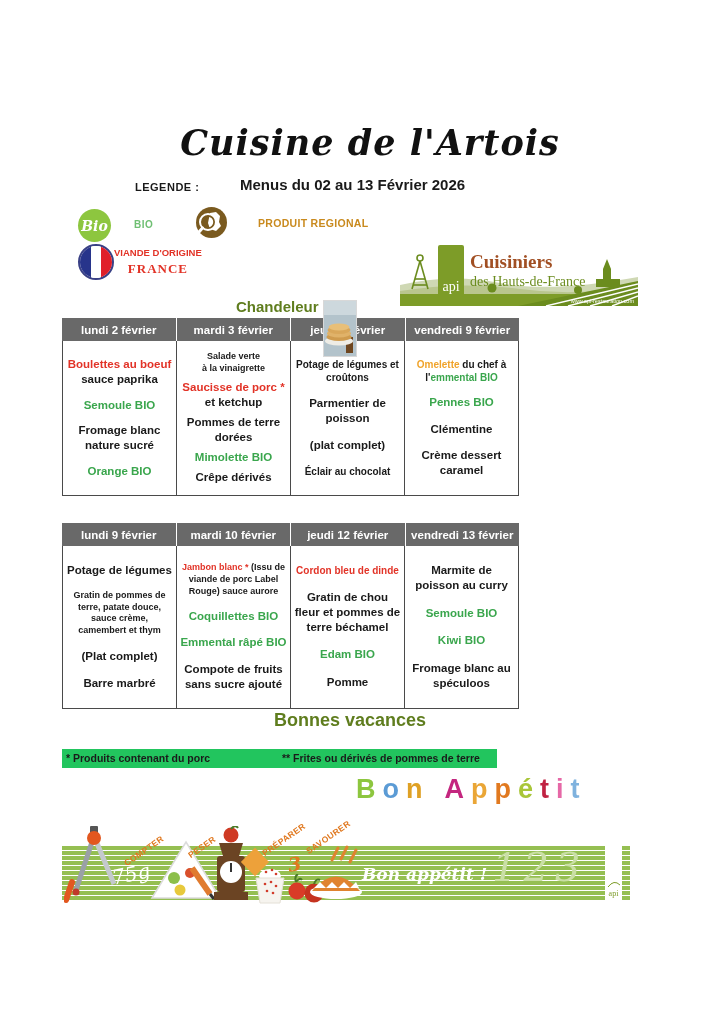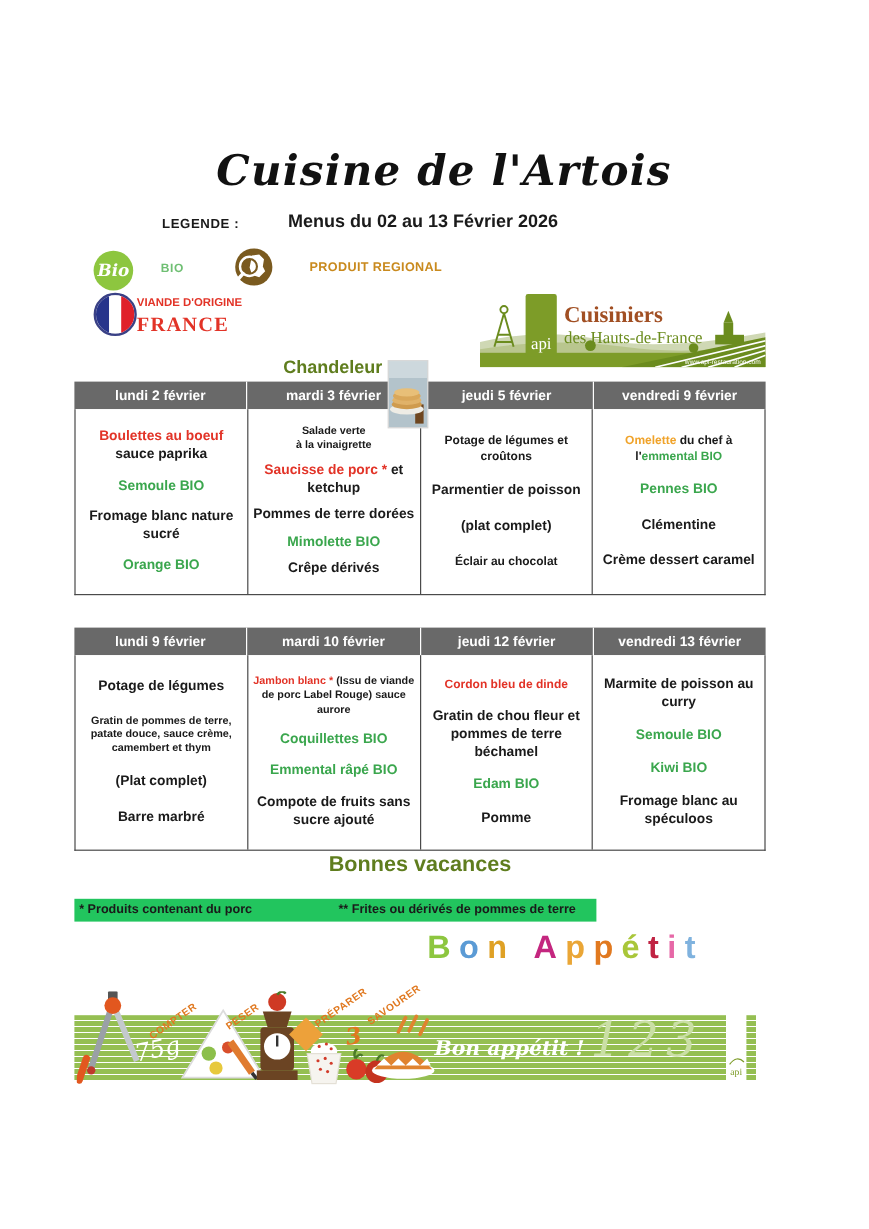--- a/index.html
+++ b/index.html
@@ -20,32 +20,32 @@
              font-weight:bold;font-size:14px;font-family:"DejaVu Serif", serif;font-style:italic;}
   .bio-label{left:134px;top:219px;font-size:10px;font-weight:bold;color:#6fbf73;letter-spacing:.5px;}
   .reg-badge{left:196px;top:207px;width:31px;height:31px;border-radius:50%;background:#7a5a1f;
              display:flex;align-items:center;justify-content:center;}
   .reg-label{left:258px;top:217px;font-size:10.5px;font-weight:bold;color:#c98a1e;letter-spacing:.3px;}
   .flag-badge{left:78px;top:244px;width:32px;height:32px;border-radius:50%;overflow:hidden;
               border:2px solid #3a4186;display:flex;}
   .flag-badge div{flex:1;height:100%;}
   .viande{left:114px;top:247px;width:74px;color:#e23327;text-align:left;}
   .viande .l1{font-size:9.5px;font-weight:bold;white-space:nowrap;}
-  .viande .l2{font-family:"Liberation Serif", serif;font-weight:bold;font-size:17px;
+  .viande .l2{font-family:"Liberation Serif", serif;font-weight:bold;font-size:13px;
               text-align:right;letter-spacing:1px;margin-top:3px;}
 
   
   .logo{left:400px;top:243px;width:238px;height:63px;}
 
   
   .event{left:236px;top:298px;font-size:15px;font-weight:bold;color:#5f7d1e;text-align:right;}
   .crepe{left:324px;top:301px;width:32px;height:55px;z-index:6;box-shadow:0 0 0 1px #d8d8d8;}
 
   
-  .week{left:62px;width:576px;}
+  .week{left:62px;width:457px;}
   .week-header{display:flex;height:23px;background:#696969;}
   .day-header{flex:1;display:flex;align-items:center;justify-content:center;color:#fff;
               font-weight:bold;font-size:11.5px;border-right:1px solid #fff;}
   .day-header:last-child{border-right:none;}
   .week-body{display:flex;border:1px solid #4a4a4a;border-top:none;background:#fff;}
   .day-cell{flex:1;border-right:1px solid #4a4a4a;display:flex;flex-direction:column;
             justify-content:space-evenly;align-items:center;text-align:center;padding:5px 3px;}
   .day-cell:last-child{border-right:none;}
   .menu-item{font-weight:bold;line-height:1.3;white-space:pre-line;}
   .menu-item.n{font-size:11.5px;}

